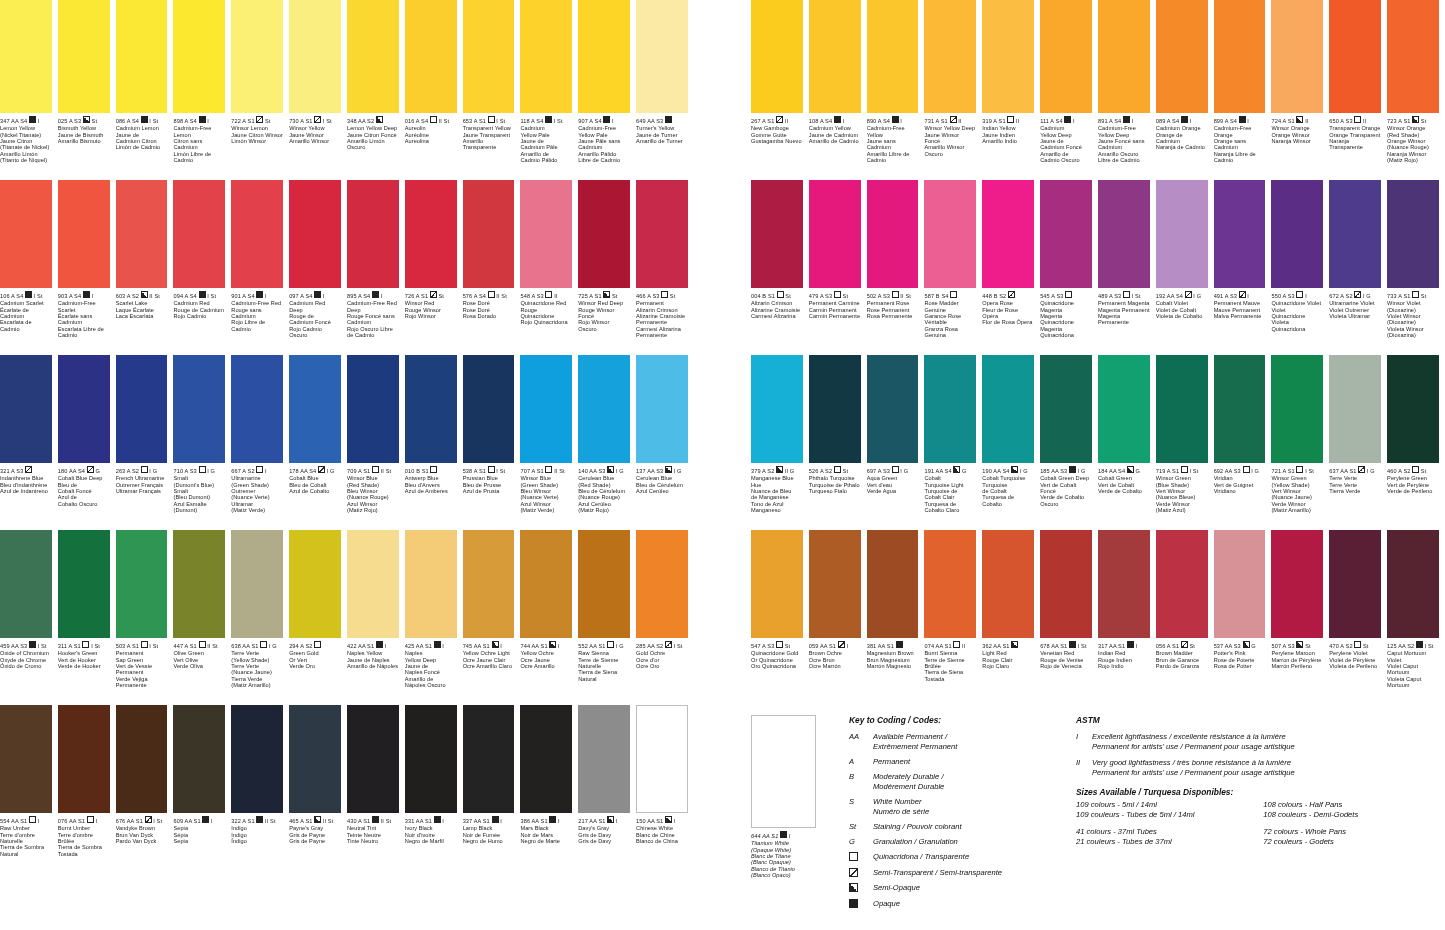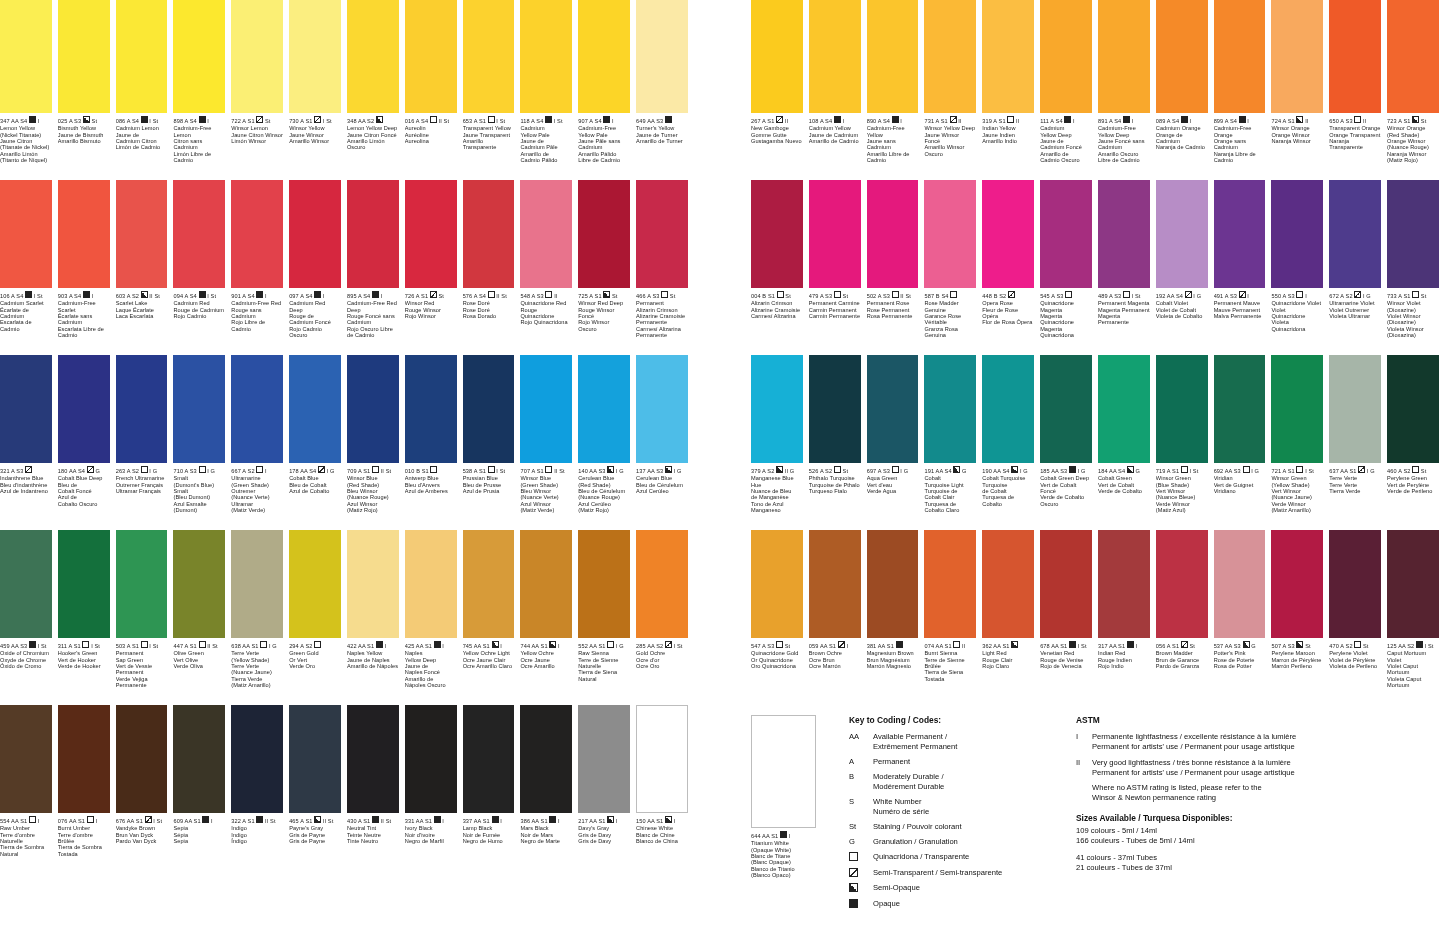--- a/index.html
+++ b/index.html
@@ -50,20 +50,21 @@
 
   .meta-block{height:64px;overflow:hidden;}
 
   
   #legend{
     position:absolute;
     left:751px;
     top:715px;
     width:694px;
     height:215px;
+    font-style:italic;
   }
   .legend-col{position:absolute;top:0;}
   #key-col{left:98px;width:215px;}
   #astm-col{left:325px;width:370px;}
 
   .legend-title{
     font-size:8.4px;
     font-weight:bold;
     margin-bottom:7px;
     color:#111;
@@ -1529,47 +1530,53 @@
           </div>
         </div>
     </div>
 
     <div class="legend-col" id="astm-col">
       <div class="legend-title">ASTM</div>
       <div id="astm-rows">
           <div class="astm-row">
             <div class="astm-sym">I</div>
             <div class="astm-txt">
-              <div>Permanente lightfastness / excellente résistance à la lumière</div>
+              <div>Excellent lightfastness / excellente résistance à la lumière</div>
               <div>Permanent for artists' use / Permanent pour usage artistique</div>
             </div>
           </div>
           <div class="astm-row">
             <div class="astm-sym">II</div>
             <div class="astm-txt">
               <div>Very good lightfastness / très bonne résistance à la lumière</div>
               <div>Permanent for artists' use / Permanent pour usage artistique</div>
             </div>
           </div>
         </div>
       <div id="astm-notes">
-          <div class="astm-note">
-            <div>Where no ASTM rating is listed, please refer to the</div>
-            <div>Winsor &amp; Newton permanence rating</div>
-          </div>
         </div>
       <div class="sizes-title">Sizes Available / Turquesa Disponibles:</div>
       <div class="sizes-grid">
         <div class="sizes-a" id="sizes-left">
             <div class="size-pair">
               <div class="size-line">109 colours - 5ml / 14ml</div>
-              <div class="size-line">166 couleurs - Tubes de 5ml / 14ml</div>
+              <div class="size-line">109 couleurs - Tubes de 5ml / 14ml</div>
             </div>
             <div class="size-pair">
               <div class="size-line">41 colours - 37ml Tubes</div>
               <div class="size-line">21 couleurs - Tubes de 37ml</div>
             </div>
           </div>
+        <div class="sizes-b" id="sizes-right">
+            <div class="size-pair">
+              <div class="size-line">108 colours - Half Pans</div>
+              <div class="size-line">108 couleurs - Demi-Godets</div>
+            </div>
+            <div class="size-pair">
+              <div class="size-line">72 colours - Whole Pans</div>
+              <div class="size-line">72 couleurs - Godets</div>
+            </div>
+          </div>
       </div>
     </div>
   </div>
 
 </div>
 
 </body></html>

